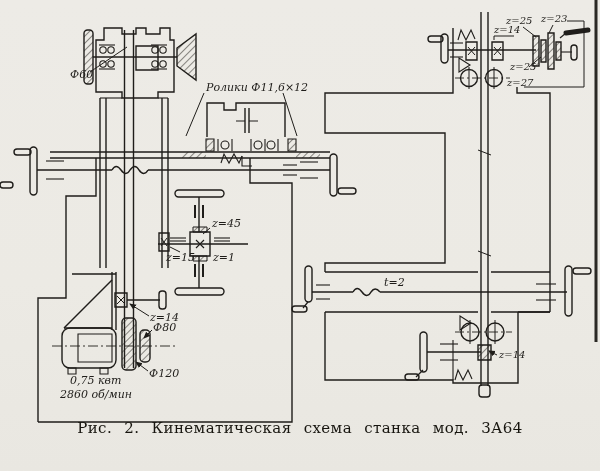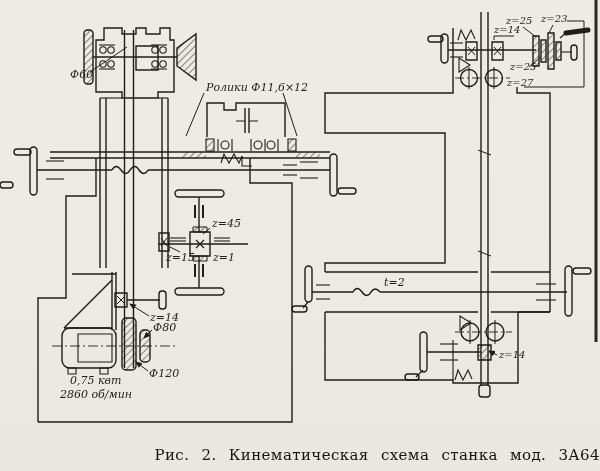--- a/index.html
+++ b/index.html
@@ -5,21 +5,21 @@
   html,body{margin:0;padding:0;}
   .page{
     position:relative;width:600px;height:471px;overflow:hidden;
     background:linear-gradient(180deg,#edebe6 0%,#eceae4 60%,#e9e7e1 100%);
     font-family:"DejaVu Serif", serif;
   }
   svg{position:absolute;left:0;top:0;}
   .lbl{font:italic 11px "DejaVu Serif", serif;fill:#1f1d1a;}
   .lbl-sm{font:italic 10px "DejaVu Serif", serif;fill:#1f1d1a;}
   .caption{
-    position:absolute;left:0;top:446px;width:100%;text-align:right;
+    position:absolute;left:0;top:419px;width:100%;text-align:center;
     font:15px "DejaVu Serif", serif;color:#17150f;letter-spacing:.4px;word-spacing:7px;
   }
   path,line,rect,circle,polyline{vector-effect:non-scaling-stroke;}
 </style>
 </head>
 <body>
 
 <div class="page">
 <svg width="600" height="471" viewBox="0 0 600 471">
   <defs>

